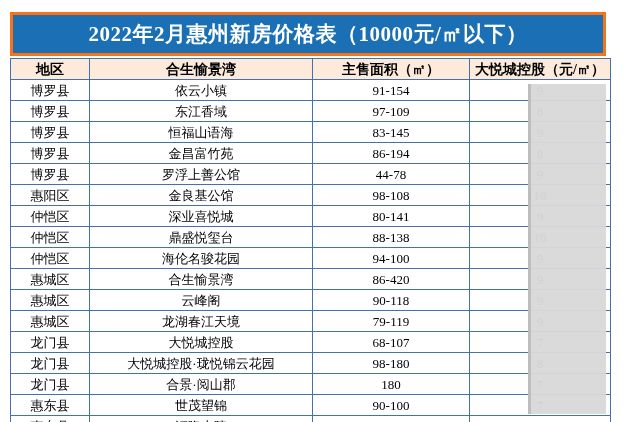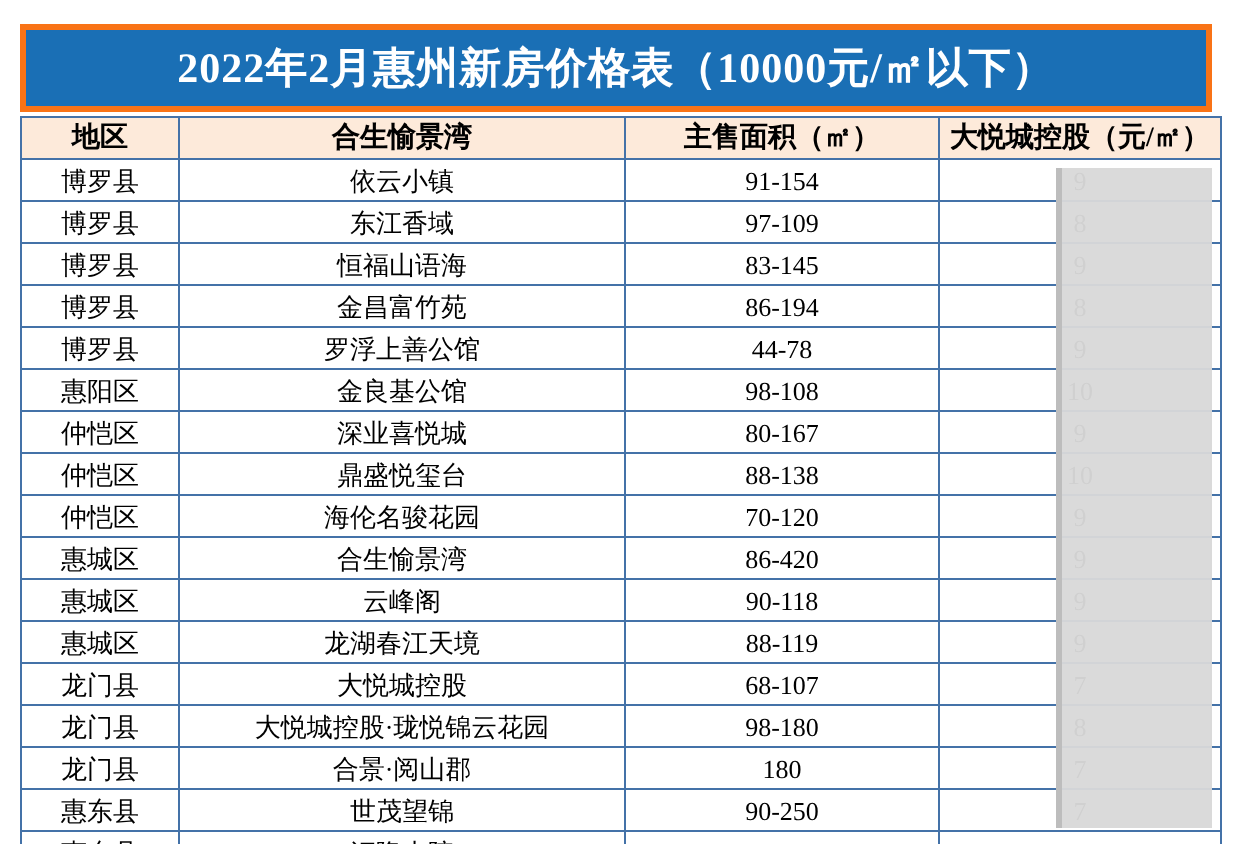--- a/index.html
+++ b/index.html
@@ -152,51 +152,51 @@
         </tr>
         <tr>
           <td class="col-region">惠阳区</td>
           <td class="col-name">金良基公馆</td>
           <td class="col-area">98-108</td>
           <td class="col-price">10</td>
         </tr>
         <tr>
           <td class="col-region">仲恺区</td>
           <td class="col-name">深业喜悦城</td>
-          <td class="col-area">80-167</td>
+          <td class="col-area">80-141</td>
           <td class="col-price">9</td>
         </tr>
         <tr>
           <td class="col-region">仲恺区</td>
           <td class="col-name">鼎盛悦玺台</td>
           <td class="col-area">88-138</td>
           <td class="col-price">10</td>
         </tr>
         <tr>
           <td class="col-region">仲恺区</td>
           <td class="col-name">海伦名骏花园</td>
-          <td class="col-area">70-120</td>
+          <td class="col-area">94-100</td>
           <td class="col-price">9</td>
         </tr>
         <tr>
           <td class="col-region">惠城区</td>
           <td class="col-name">合生愉景湾</td>
           <td class="col-area">86-420</td>
           <td class="col-price">9</td>
         </tr>
         <tr>
           <td class="col-region">惠城区</td>
           <td class="col-name">云峰阁</td>
           <td class="col-area">90-118</td>
           <td class="col-price">9</td>
         </tr>
         <tr>
           <td class="col-region">惠城区</td>
           <td class="col-name">龙湖春江天境</td>
-          <td class="col-area">88-119</td>
+          <td class="col-area">79-119</td>
           <td class="col-price">9</td>
         </tr>
         <tr>
           <td class="col-region">龙门县</td>
           <td class="col-name">大悦城控股</td>
           <td class="col-area">68-107</td>
           <td class="col-price">7</td>
         </tr>
         <tr>
           <td class="col-region">龙门县</td>
@@ -206,21 +206,21 @@
         </tr>
         <tr>
           <td class="col-region">龙门县</td>
           <td class="col-name">合景·阅山郡</td>
           <td class="col-area">180</td>
           <td class="col-price">7</td>
         </tr>
         <tr>
           <td class="col-region">惠东县</td>
           <td class="col-name">世茂望锦</td>
-          <td class="col-area">90-250</td>
+          <td class="col-area">90-100</td>
           <td class="col-price">7</td>
         </tr>
         <tr>
           <td class="col-region">惠东县</td>
           <td class="col-name">汇隆山院</td>
           <td class="col-area">128-163</td>
           <td class="col-price">7</td>
         </tr>
       </tbody>
   </table>

